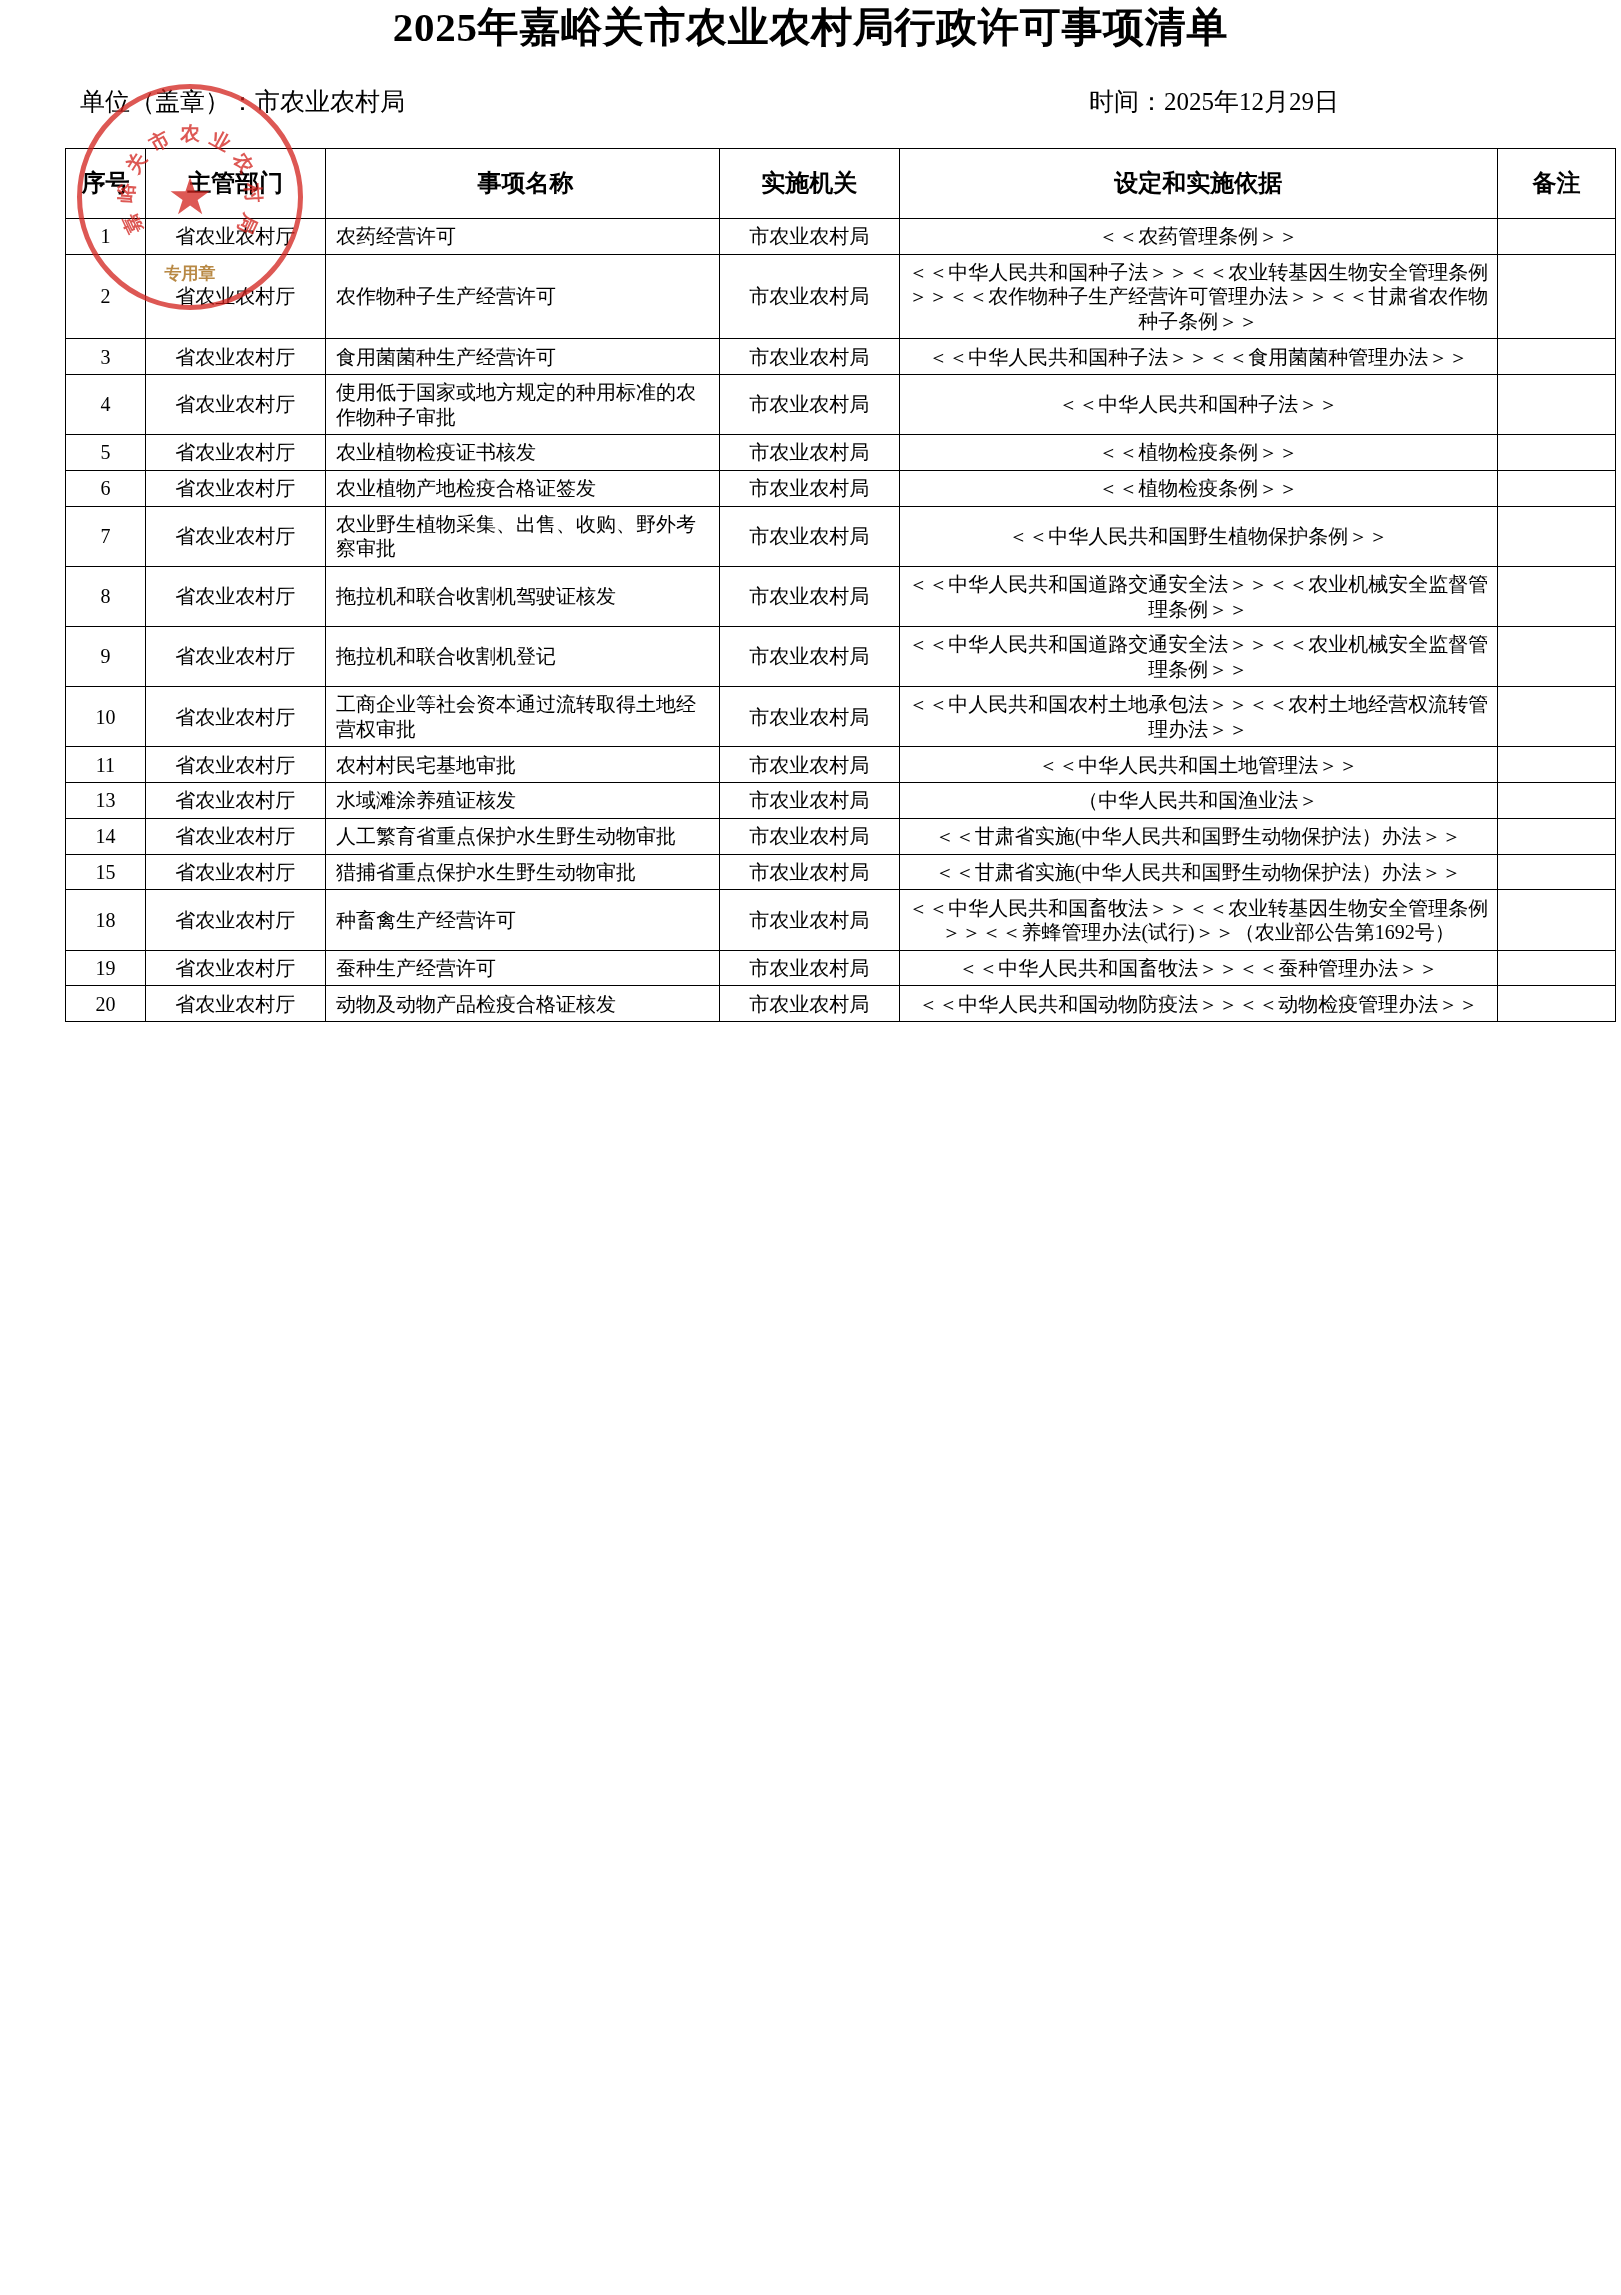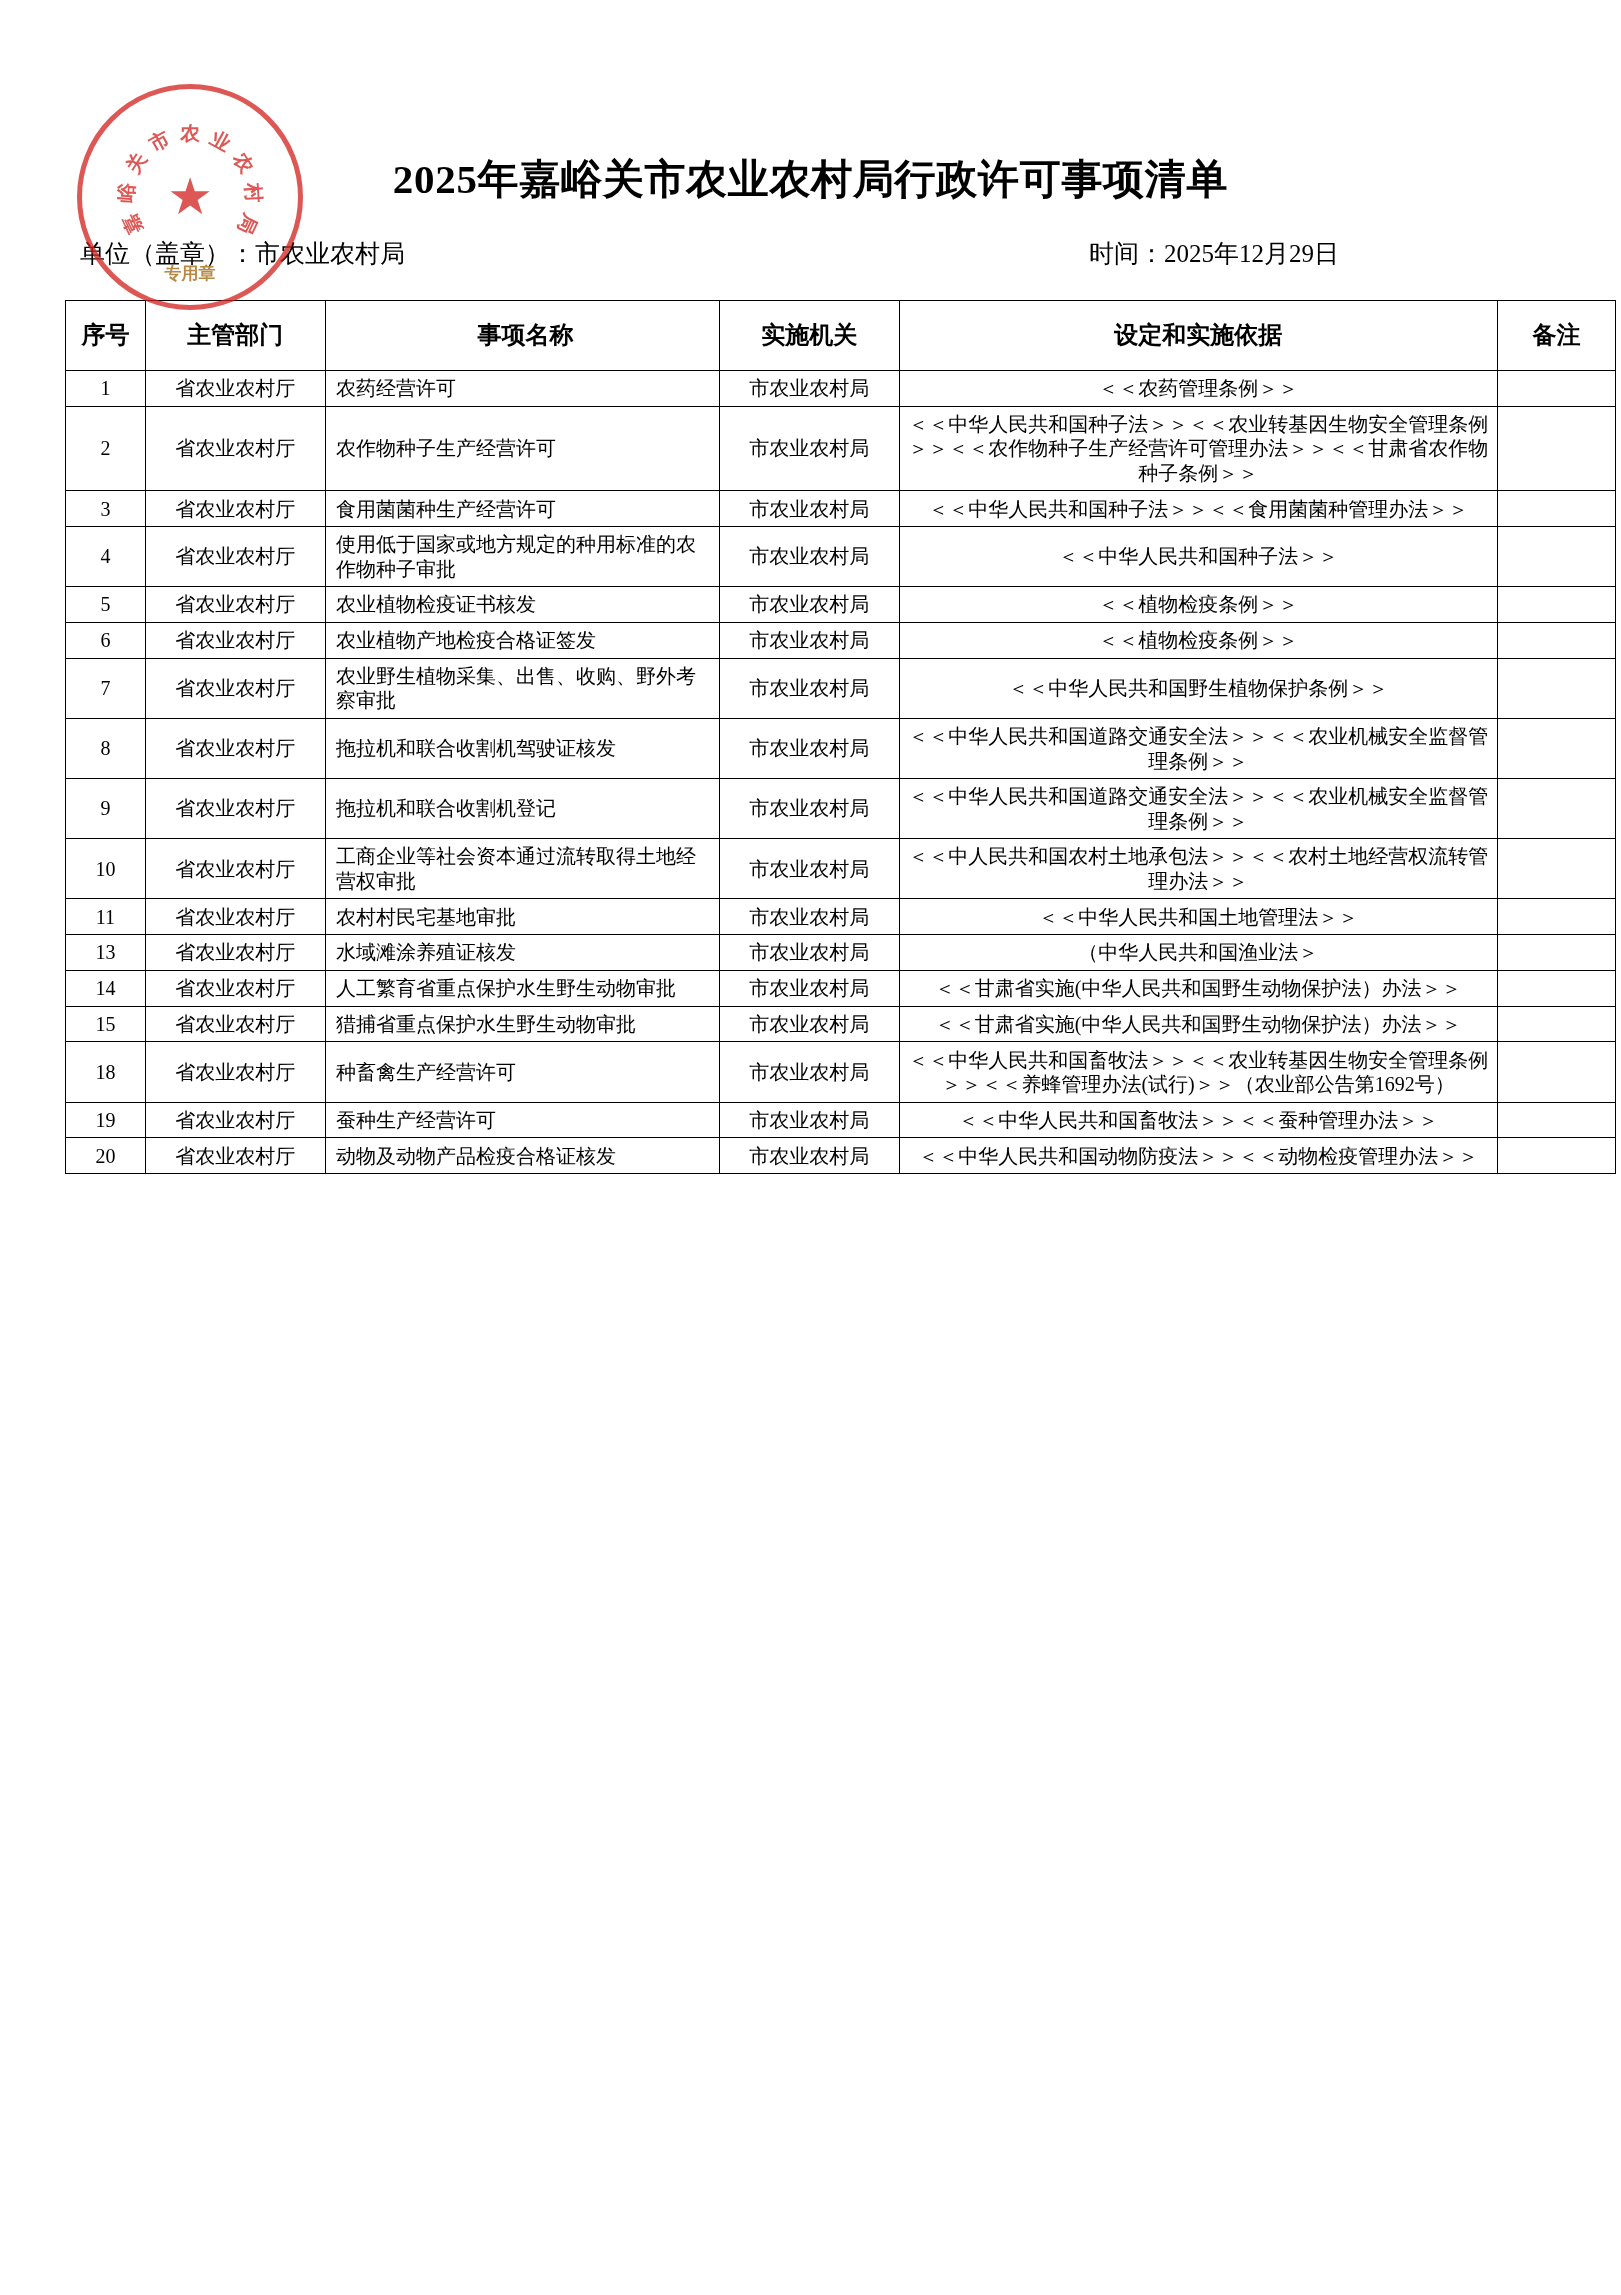--- a/index.html
+++ b/index.html
@@ -21,21 +21,20 @@
     height: 2295px;
     padding: 0;
     box-sizing: border-box;
   }
   .doc-title {
     text-align: center;
     font-size: 41px;
     font-weight: bold;
     letter-spacing: 0.7px;
     margin: 0;
-    padding-top: 152px;
     font-family: "Liberation Serif", "DejaVu Serif", serif;
   }
   .meta-row {
     position: relative;
     margin: 30px 0 0 0;
     height: 39px;
     font-size: 25px;
     padding-left: 36px;
   }
   .meta-unit {

